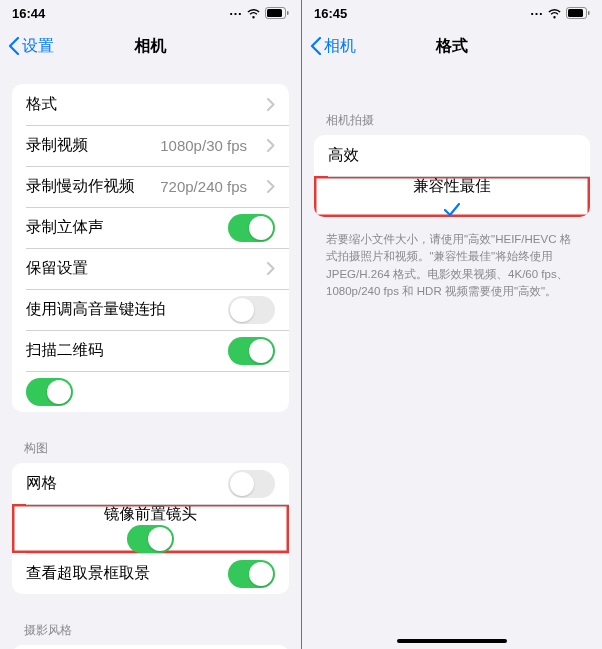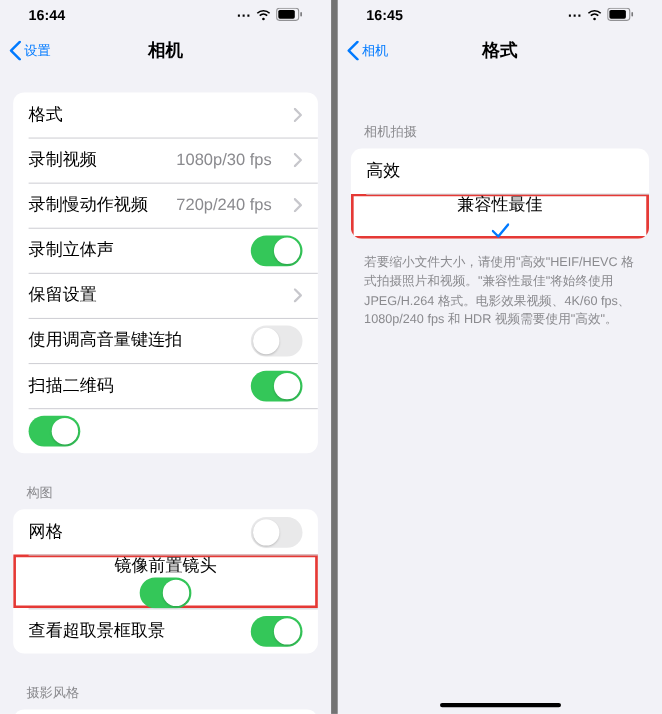--- a/index.html
+++ b/index.html
@@ -1,22 +1,22 @@
 <!DOCTYPE html>
 <html><head>
 <meta charset="utf-8">
 <style>
   * { box-sizing: border-box; margin: 0; padding: 0; font-family: -apple-system, "Helvetica Neue", Arial, sans-serif; -webkit-font-smoothing: antialiased; }
   body { background: #fff; width: 602px; height: 649px; overflow: hidden; display: flex; }
   .phone { width: 301px; height: 649px; background: #f2f2f7; position: relative; display: flex; flex-direction: column; }
-  .phone + .phone { border-left: 6px solid #737373; }
-  .status-bar { height: 26px; display: flex; align-items: center; justify-content: space-between; padding: 0 26px; font-size: 13px; font-weight: 600; color: #000; }
+  .phone + .phone { border-left: 1px solid #737373; }
+  .status-bar { height: 26px; display: flex; align-items: center; justify-content: space-between; padding: 0 12px; font-size: 13px; font-weight: 600; color: #000; }
   .status-right { display: flex; align-items: center; gap: 4px; }
   .nav { height: 40px; position: relative; display: flex; align-items: center; }
-  .back { position: absolute; left: 8px; display: flex; align-items: center; color: #007aff; font-size: 12px; }
+  .back { position: absolute; left: 8px; display: flex; align-items: center; color: #007aff; font-size: 16px; }
   .back svg { margin-right: 2px; }
   .nav-title { position: absolute; left: 0; right: 0; text-align: center; font-size: 16px; font-weight: 600; color: #000; pointer-events: none; }
   .content { flex: 1; overflow: hidden; padding-top: 18px; }
   .group { background: #fff; margin: 0 12px 24px 12px; border-radius: 10px; overflow: hidden; }
   .group.tight { margin-bottom: 14px; }
   .section-header { font-size: 12px; color: #8a8a8e; padding: 0 24px 6px 24px; margin-top: 28px; }
   .row { min-height: 41px; padding: 0 14px; display: flex; align-items: center; justify-content: space-between; position: relative; font-size: 15.5px; color: #000; }
   .row + .row::before { content: ""; position: absolute; top: 0; left: 14px; right: 0; height: 0.5px; background: #d1d1d6; }
   .row .label { flex: 1; }
   .row .detail { color: #8a8a8e; font-size: 15px; margin-right: 20px; }

